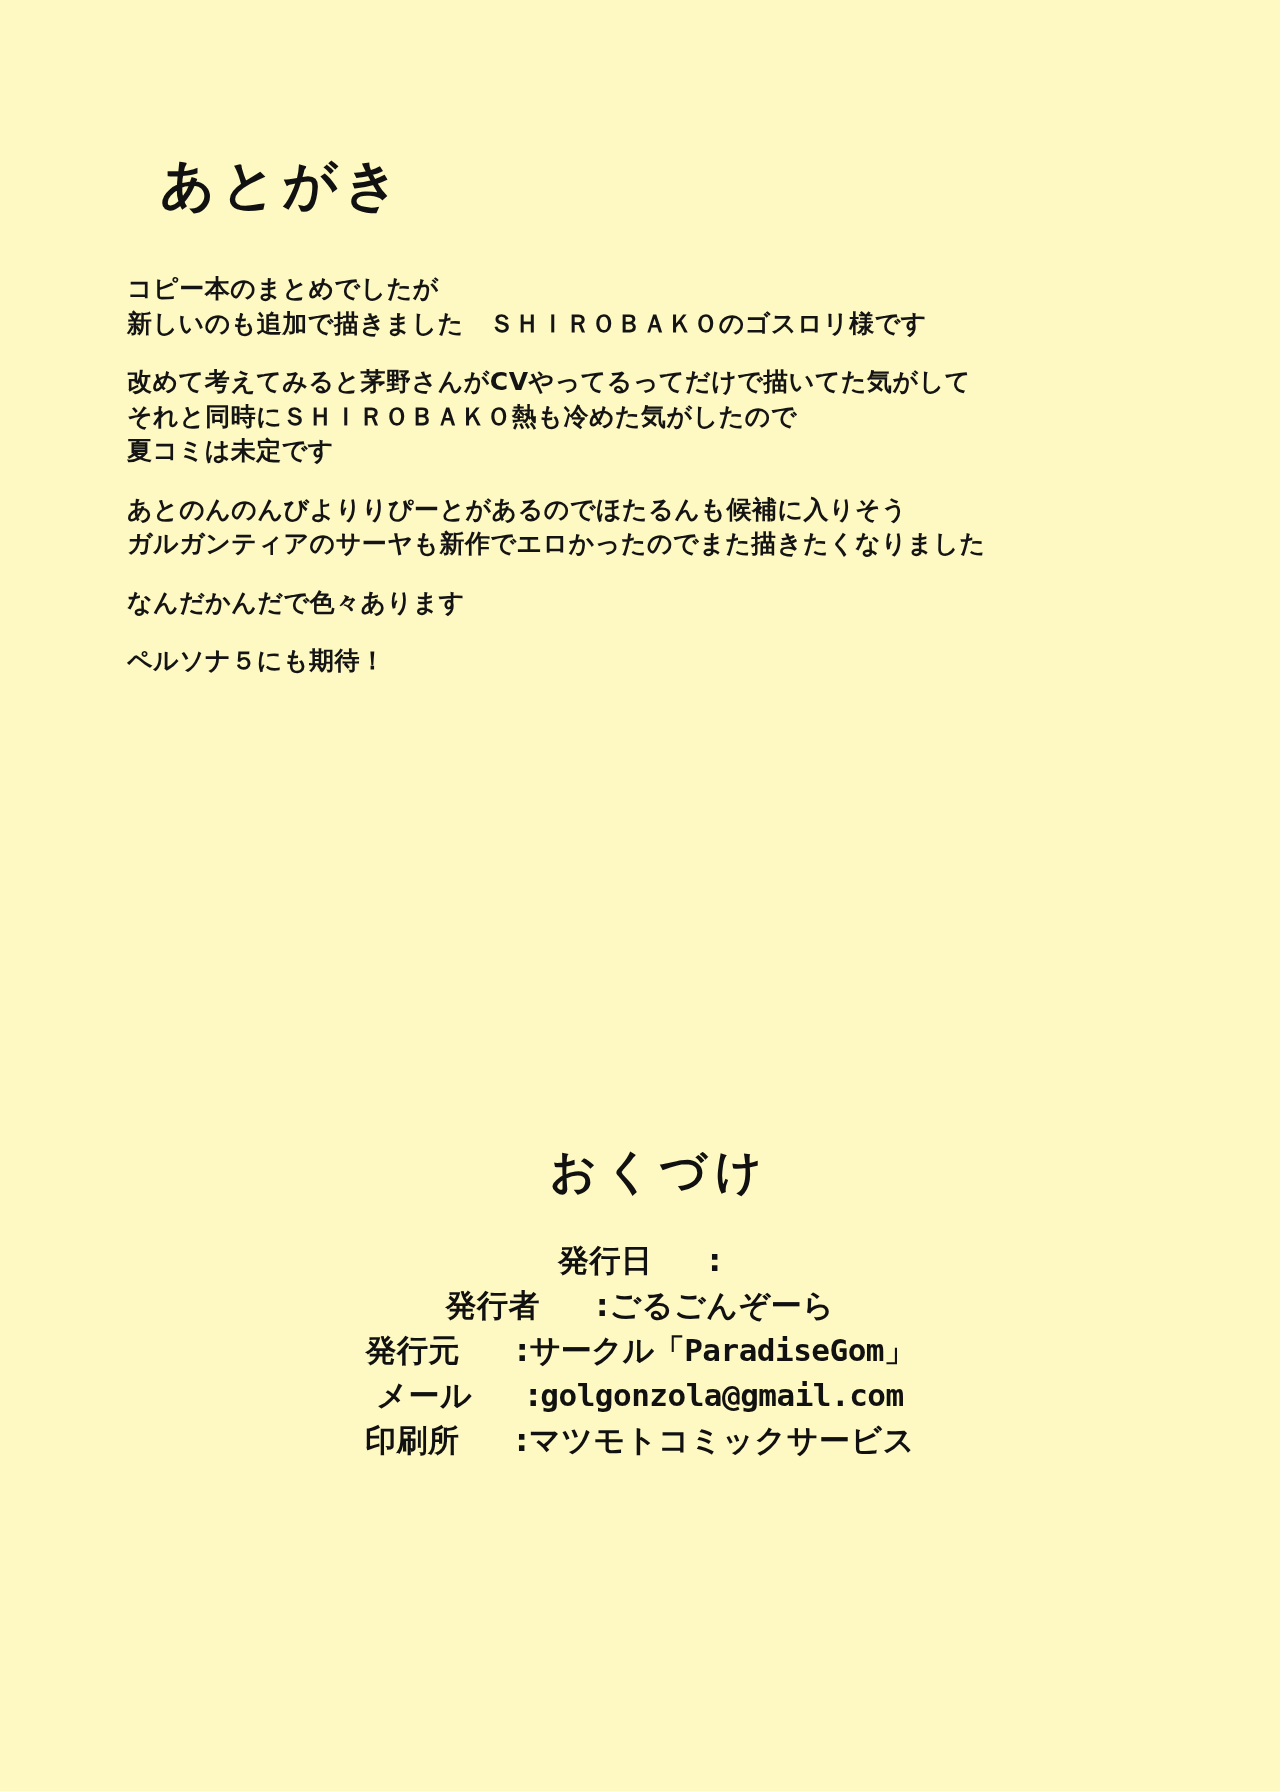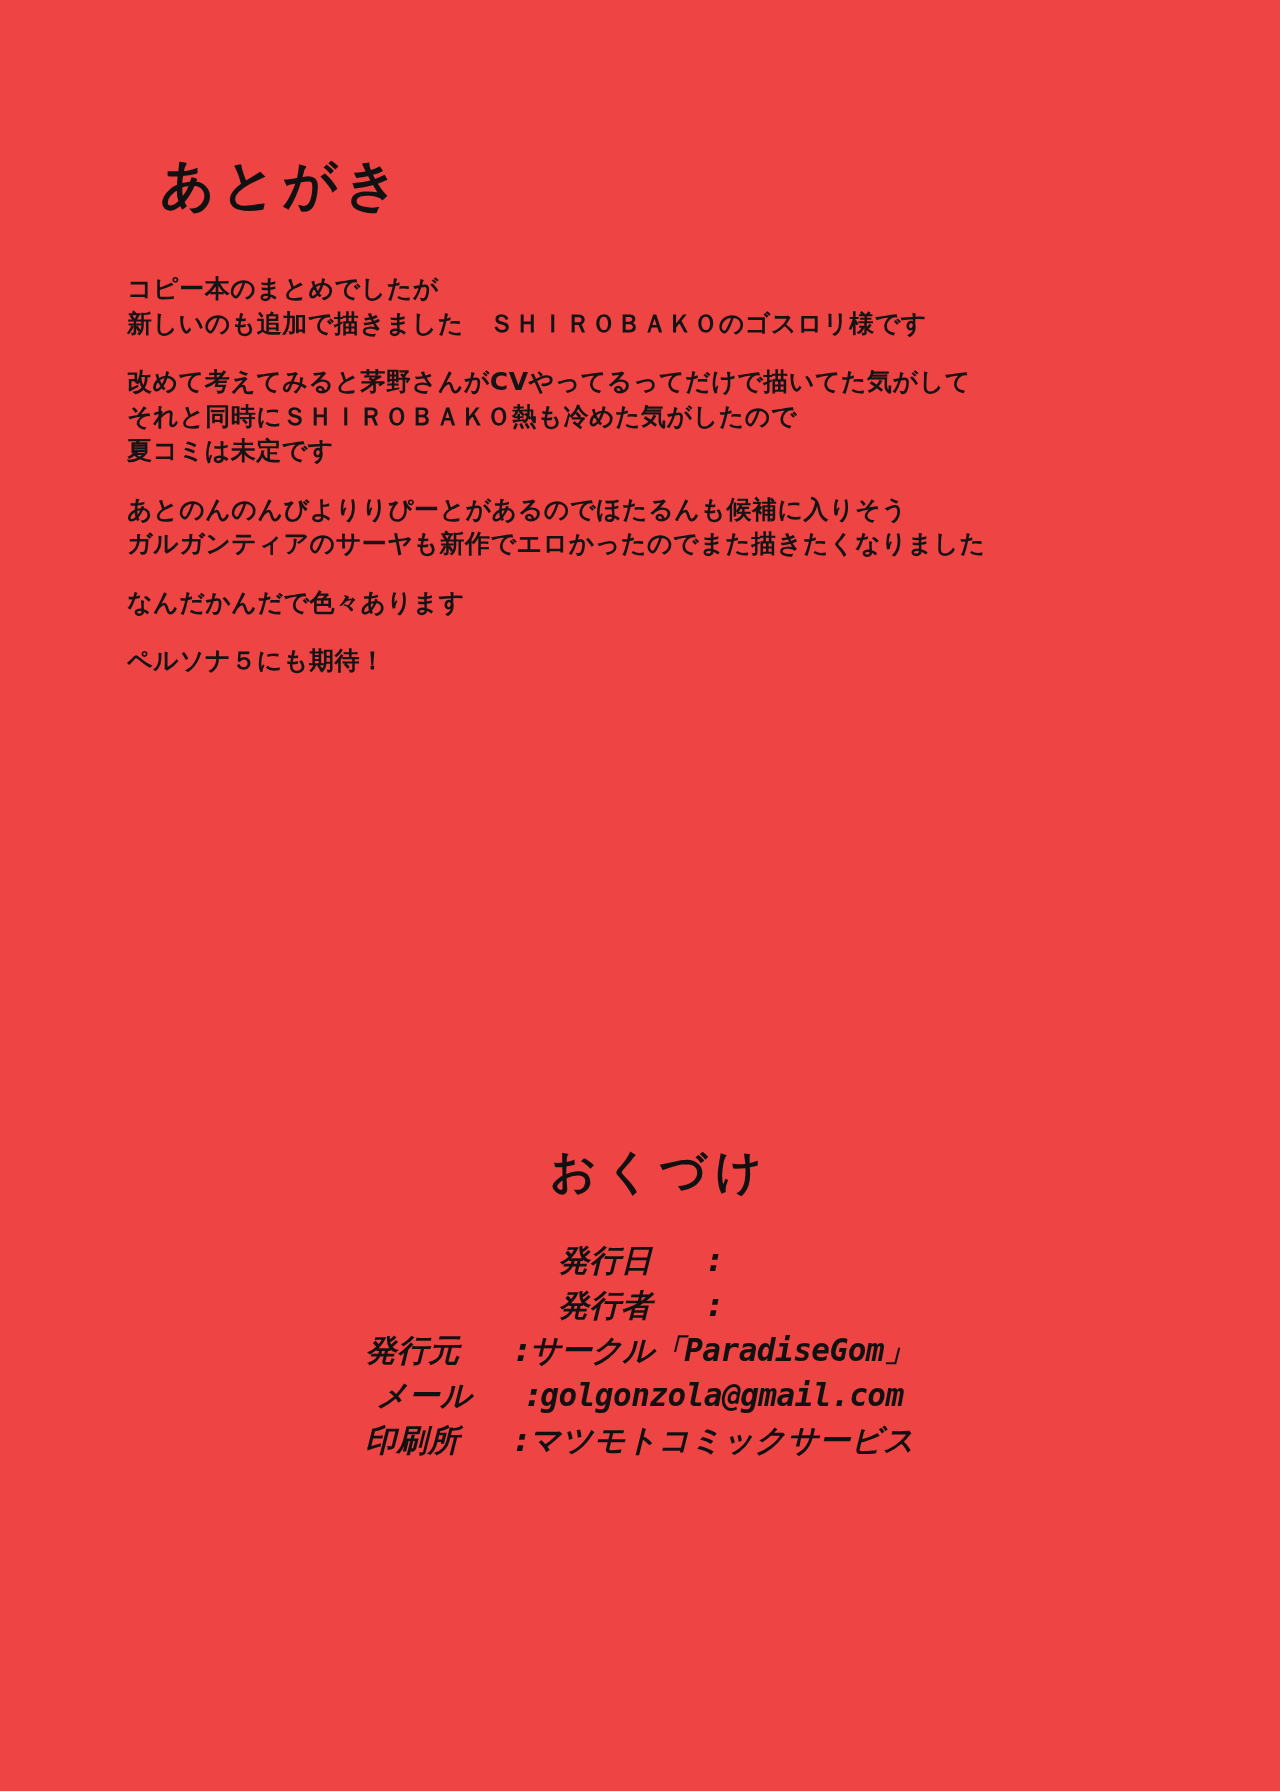--- a/index.html
+++ b/index.html
@@ -12,21 +12,21 @@
     height: 1791px;
     position: relative;
     font-family: "DejaVu Sans", "Liberation Sans", sans-serif;
     color: #1a1a1a;
     overflow: hidden;
   }
 
   .page {
     position: absolute;
     inset: 0;
-    background: #ef4444;
+    background: #fef9c3;
   }
 
   
   .afterword-title {
     position: absolute;
     left: 160px;
     top: 158px;
     font-size: 54px;
     font-weight: 700;
     letter-spacing: 6px;
@@ -82,21 +82,20 @@
     align-items: center;
   }
   .colophon-row {
     display: flex;
     align-items: baseline;
     font-size: 31px;
     font-weight: 700;
     line-height: 1.45;
     color: #111111;
     letter-spacing: 0.5px;
-    font-style: italic;
   }
   .colophon-label {
     width: 150px;
     text-align: left;
     white-space: nowrap;
   }
   .colophon-sep {
     width: 14px;
     text-align: center;
   }
@@ -149,20 +148,21 @@
   <div class="colophon-table">
 
     <div class="colophon-row">
       <span class="colophon-label">発行日</span>
       <span class="colophon-sep">:</span>
     </div>
 
     <div class="colophon-row">
       <span class="colophon-label">発行者</span>
       <span class="colophon-sep">:</span>
+      <span class="colophon-value">ごるごんぞーら</span>
     </div>
 
     <div class="colophon-row">
       <span class="colophon-label">発行元</span>
       <span class="colophon-sep">:</span>
       <span class="colophon-value mono">サークル「ParadiseGom」</span>
     </div>
 
     <div class="colophon-row">
       <span class="colophon-label">メール</span>

